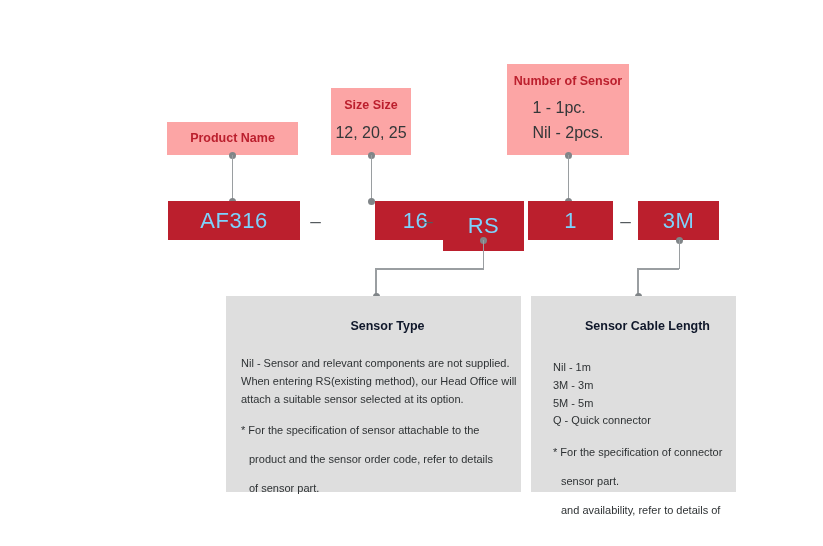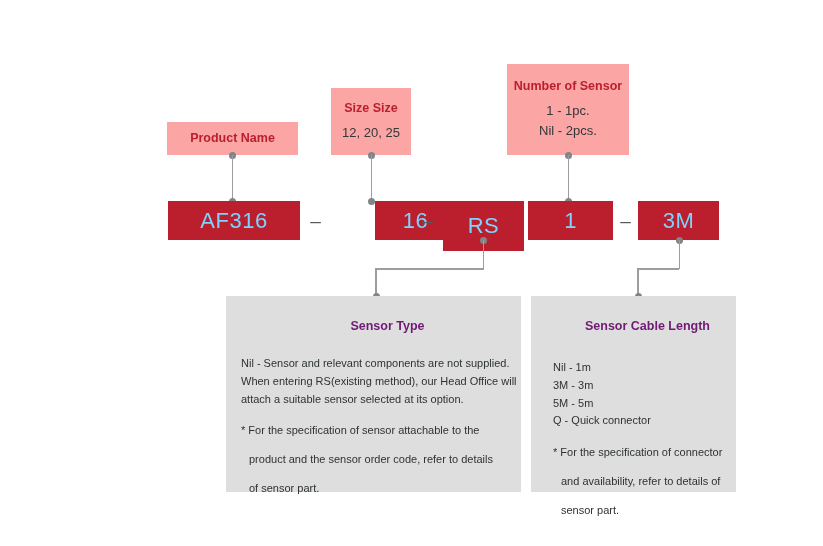--- a/index.html
+++ b/index.html
@@ -55,33 +55,32 @@
   }
   .panel-title {
     color: #bb1f2d;
     font-size: 12.5px;
     font-weight: 700;
     text-align: center;
     line-height: 1.3;
   }
   .panel-sub {
     color: #333739;
-    font-size: 13px;
-    text-align: center;
+    font-size: 16px;
     line-height: 1.55;
     margin-top: 7px;
   }
 
   
   .detail-panel {
     background: #dedede;
     padding: 0;
   }
   .detail-title {
-    color: #701a75;
+    color: #0f172a;
     font-size: 12.5px;
     font-weight: 700;
     text-align: center;
     margin-top: 23px;
     margin-left: 28px;
   }
   .detail-body {
     color: #2e3234;
     font-size: 11px;
     line-height: 1.62;
@@ -188,18 +187,18 @@
       <p>Nil - 1m</p>
       <p>3M - 3m</p>
       <p>5M - 5m</p>
       <p>Q - Quick connector</p>
     </div>
     <div class="detail-note" style="margin:14px 0 0 22px;">
       <p>
         <span>*</span>
         <span>For the specification of connector</span>
       </p>
+      <p class="note-indent">sensor part.</p>
       <p class="note-indent">and availability, refer to details of</p>
-      <p class="note-indent">sensor part.</p>
     </div>
   </div>
 
 </div>
 
 </body></html>

